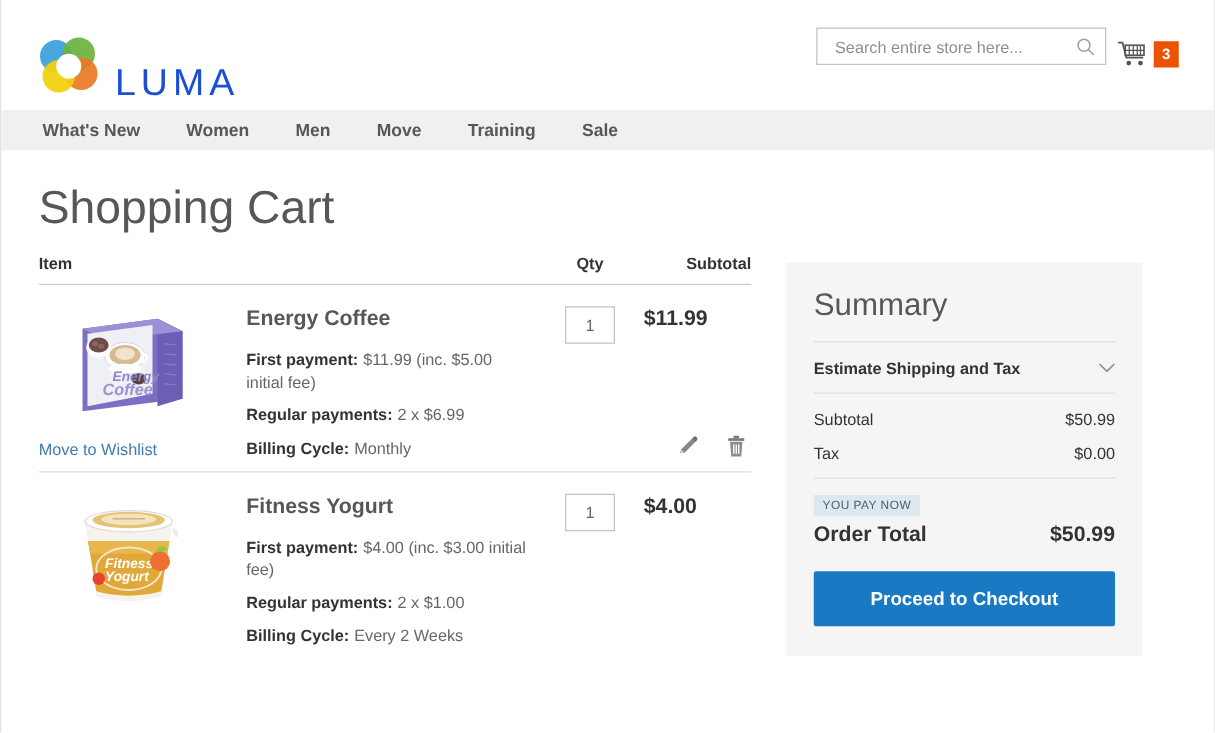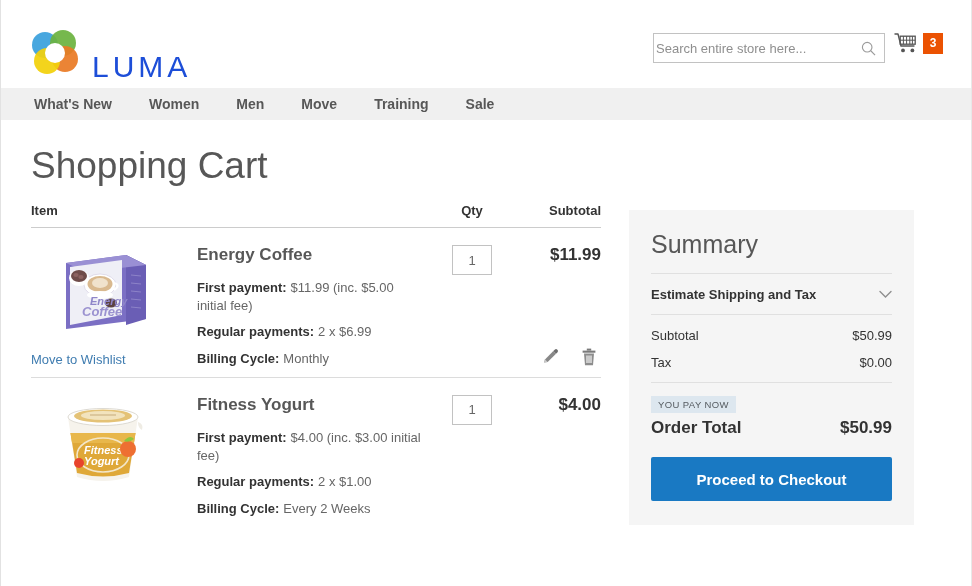--- a/index.html
+++ b/index.html
@@ -67,28 +67,28 @@
     letter-spacing: 4px;
     color: #1d4ed8;
     font-weight: 400;
     font-family: "Liberation Sans", sans-serif;
     margin-top: 28px;
   }
 
   .search-box {
     position: absolute;
     left: 652px;
-    top: 33px;
+    top: 22px;
     width: 232px;
     height: 30px;
     border: 1px solid #c2c2c2;
     background: #ffffff;
     display: flex;
     align-items: center;
-    padding: 0 8px 0 2px;
+    padding: 0 8px 0 14px;
   }
   .search-input {
     flex: 1;
     border: none;
     outline: none;
     font-size: 13px;
     color: #757575;
     background: transparent;
     font-family: "Liberation Sans", sans-serif;
   }
@@ -231,21 +231,21 @@
     height: 30px;
     border: 1px solid #c2c2c2;
     text-align: center;
     font-size: 13px;
     color: #666666;
     background: #ffffff;
     outline: none;
     font-family: "Liberation Sans", sans-serif;
   }
 
-  .sub-cell { width: 86px; flex: 0 0 86px; text-align: right; }
+  .sub-cell { width: 86px; flex: 0 0 86px; }
   .sub-price {
     font-size: 17px;
     font-weight: 700;
     color: #333333;
   }
 
   .row-actions {
     position: absolute;
     right: 4px;
     bottom: 11px;

